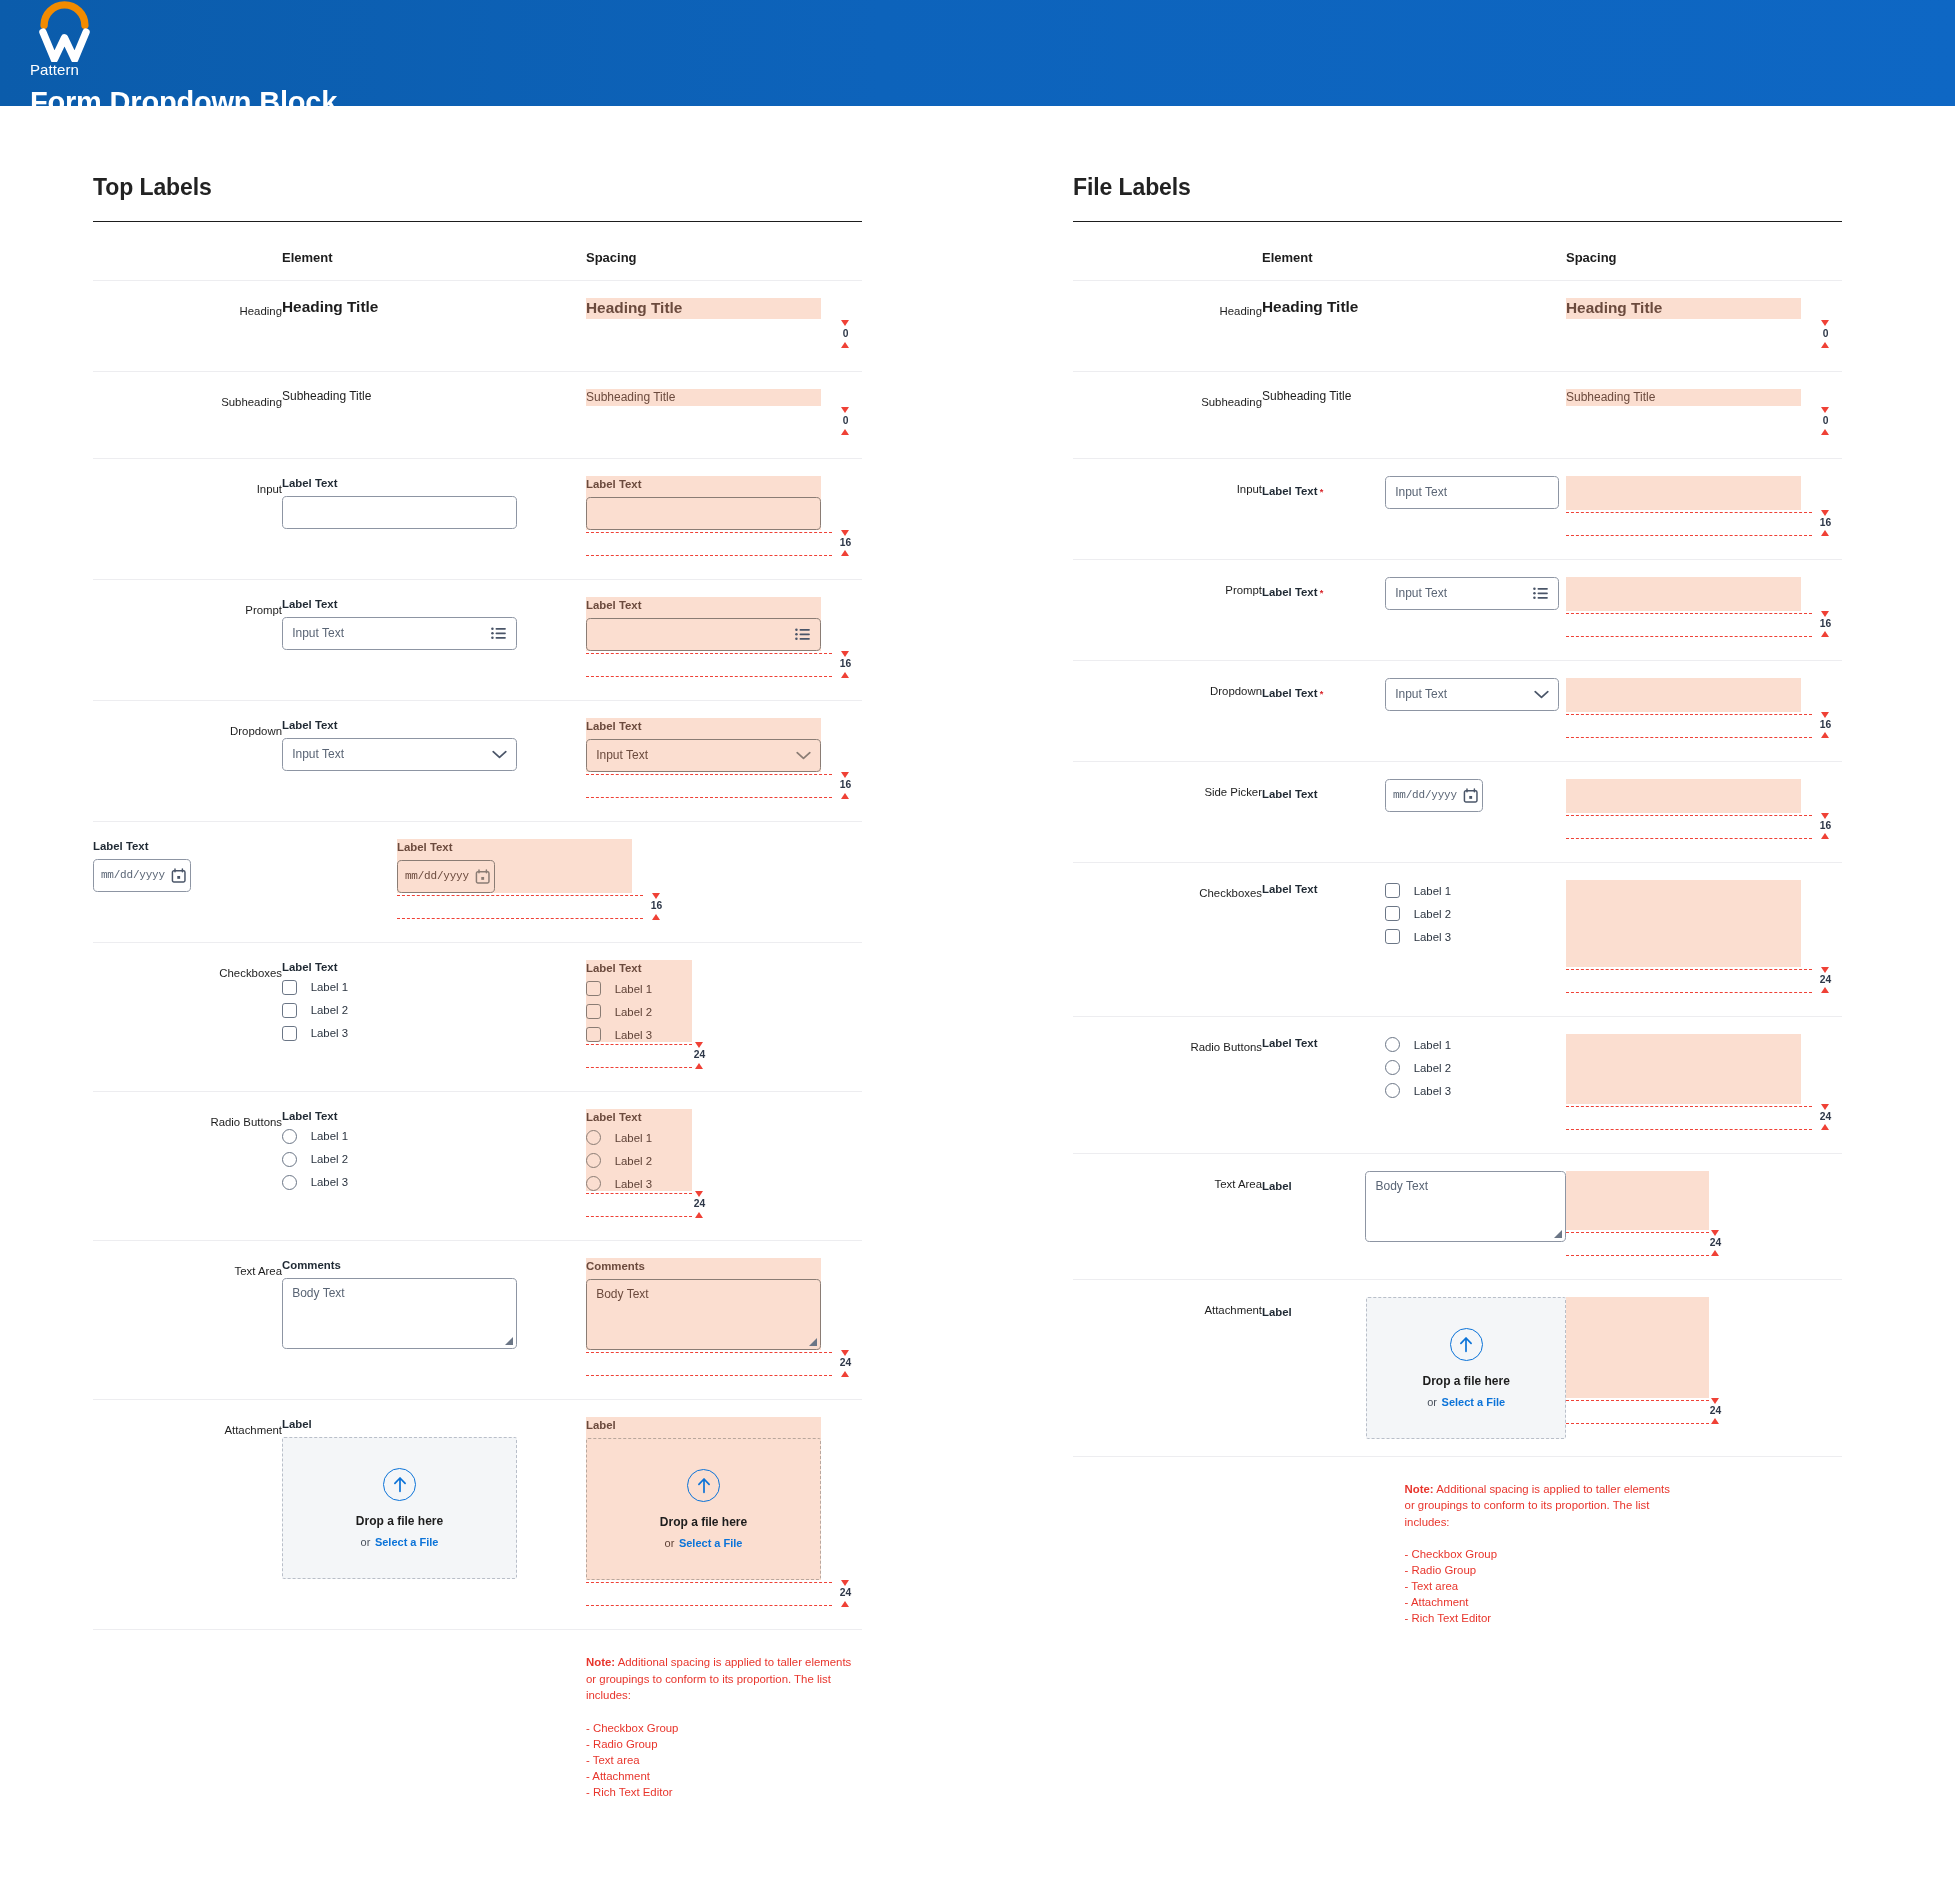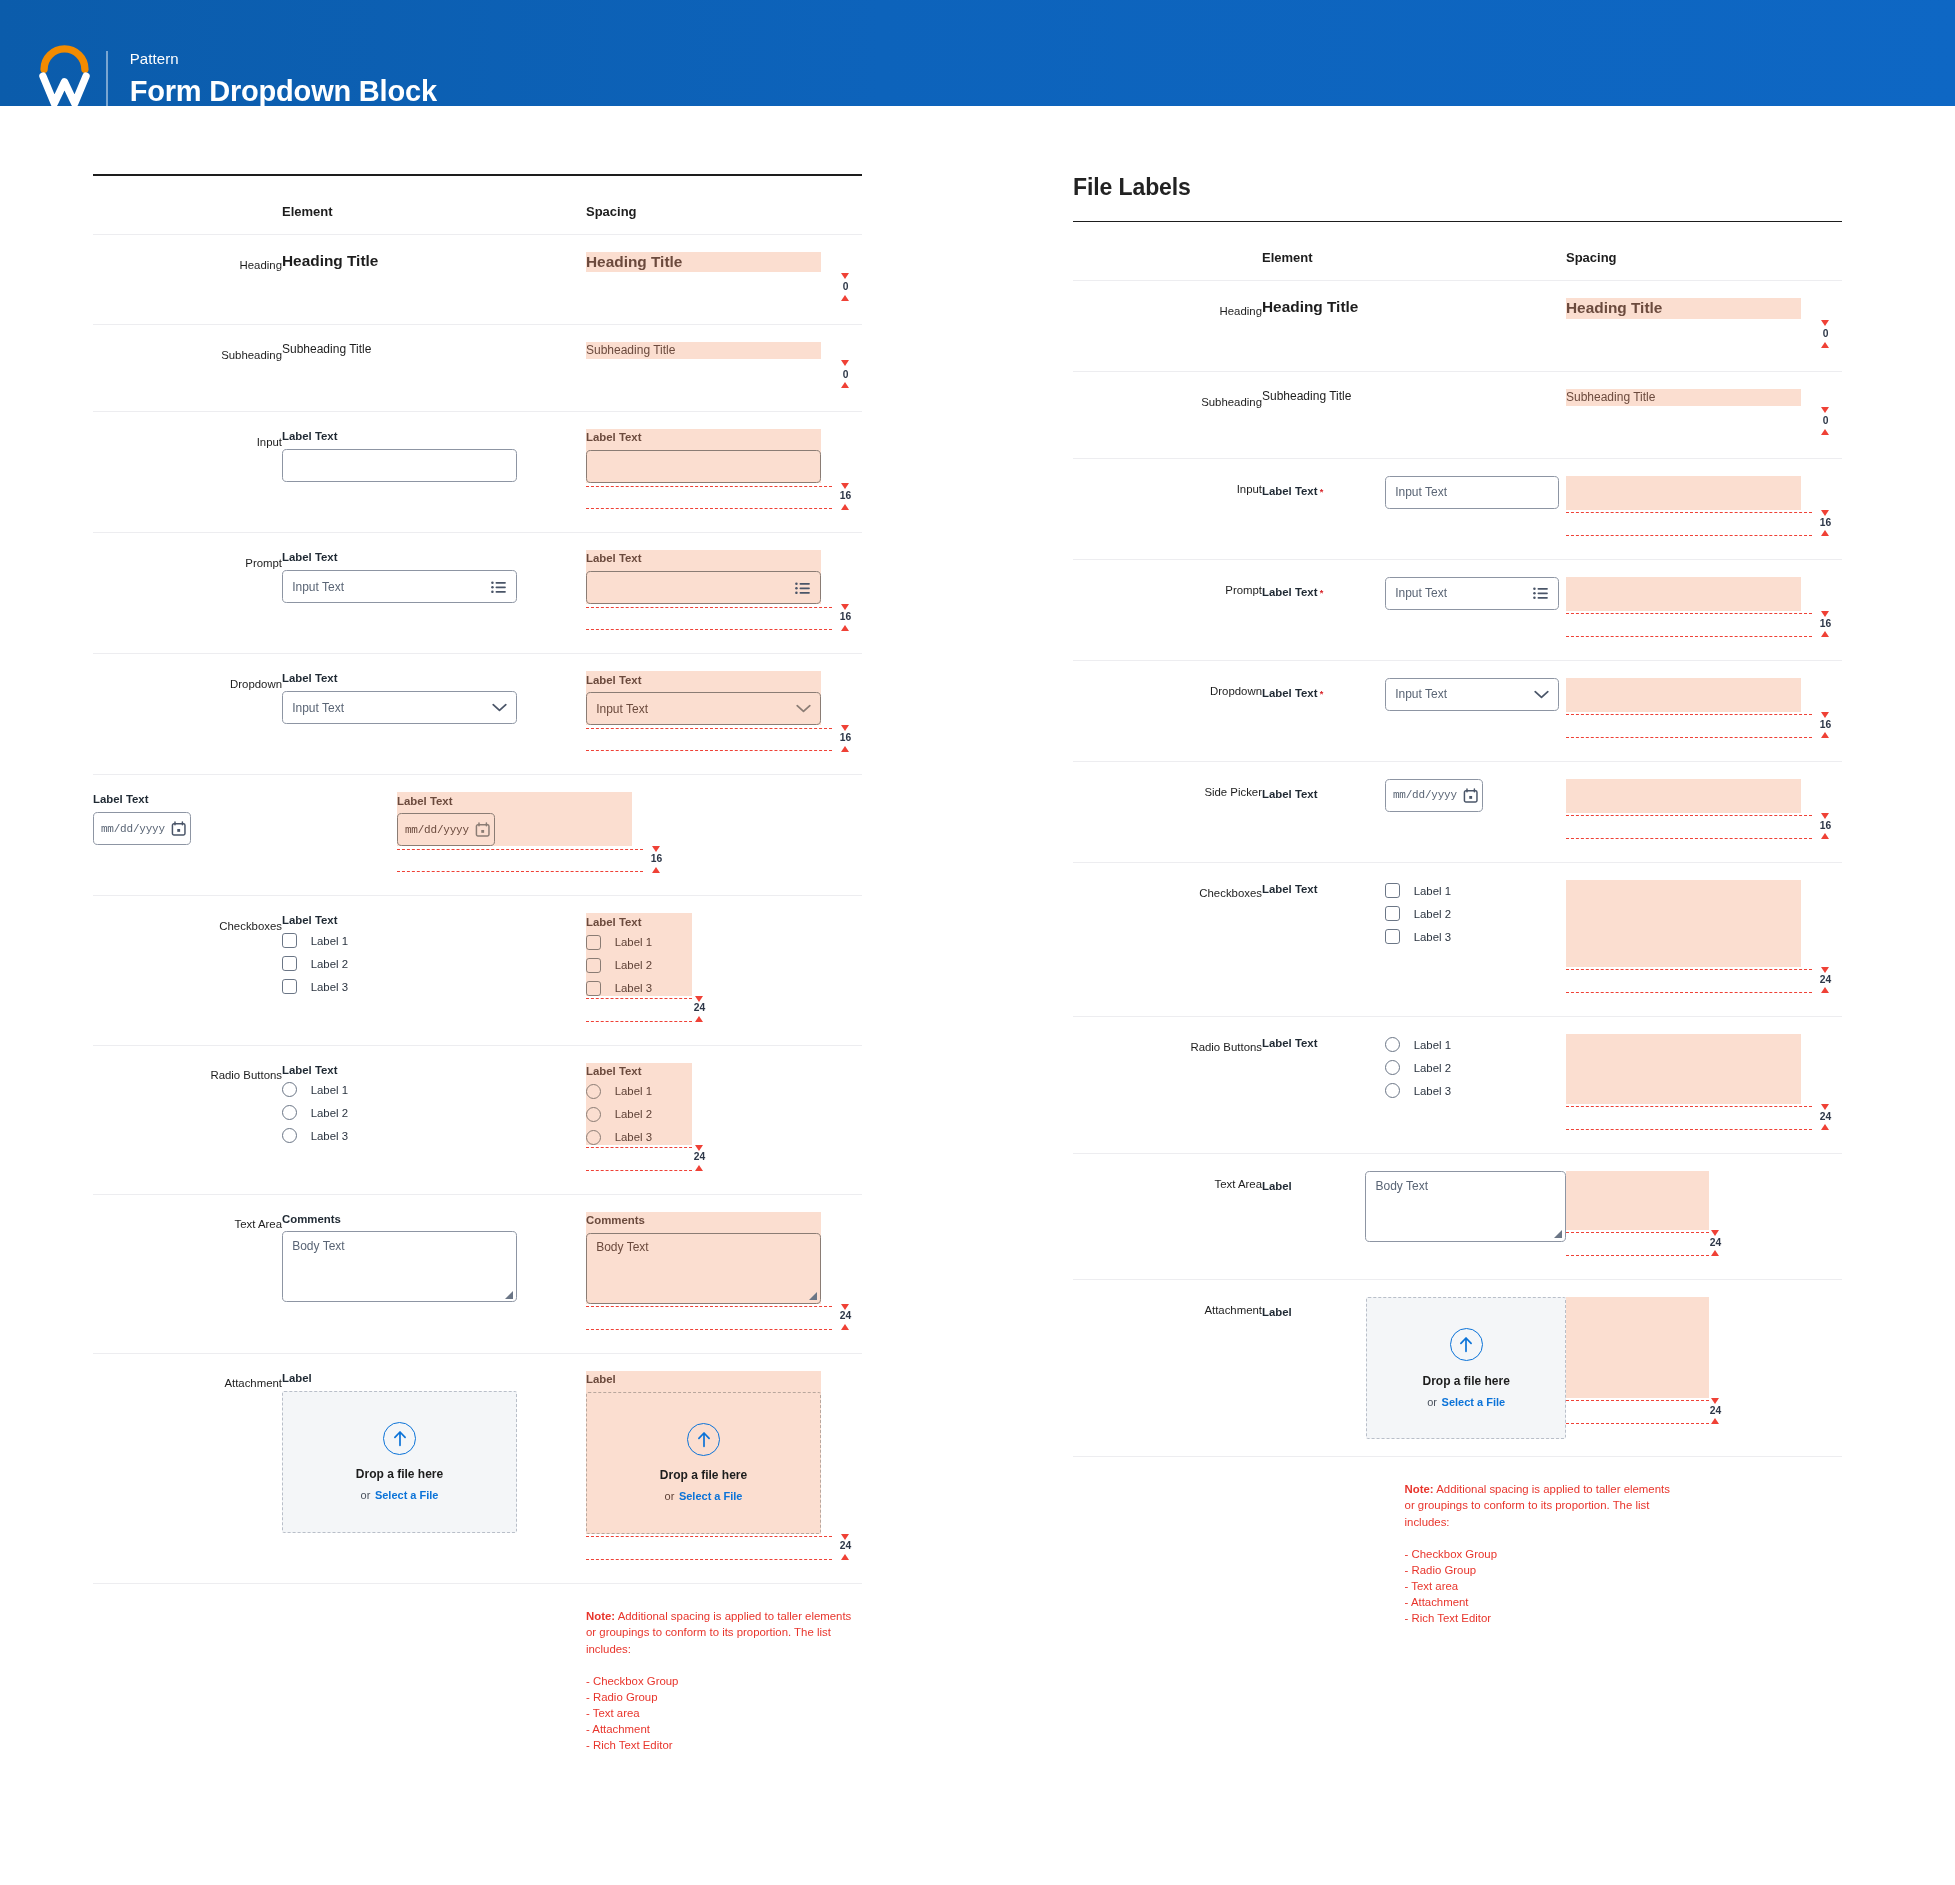--- a/index.html
+++ b/index.html
@@ -16,23 +16,24 @@
     min-height: 1886px;
     background: #ffffff;
     overflow: hidden;
   }
 
   
   .app-header {
     height: 106px;
     background: linear-gradient(90deg, #0b5cab 0%, #0d63bb 45%, #0e67c4 100%);
     display: flex;
-    align-items: flex-end;
+    align-items: flex-start;
     padding-left: 30px;
     position: relative;
+    flex-direction: column;
   }
   .logo-wrap { width: 68px; display:flex; align-items:center; justify-content:center; }
   .logo-svg { display:block; }
   .hdr-divider {
     width: 1.7px; height: 55px; background: rgba(255,255,255,.45);
     margin: 0 22px 0 8px;
   }
   .hdr-texts { display:flex; flex-direction:column; justify-content:center; }
   .hdr-eyebrow {
     color:#ffffff; font-size:15px; font-weight:400; letter-spacing:0.1px; line-height:1.1;
@@ -202,20 +203,21 @@
     <div class="hdr-texts">
       <div class="hdr-eyebrow">Pattern</div>
       <div class="hdr-title">Form Dropdown Block</div>
     </div>
   </div>
 
   <div class="content">
     <div class="columns">
 
       <div class="col col-left">
+        <div class="section-title">Top Labels</div>
         <div class="section-rule"></div>
 
         <div class="tbl">
           <div class="tbl-head">
             <div class="th th-elem">Element</div>
             <div class="th th-space">Spacing</div>
           </div>
 
           <div class="row">
             <div class="cell-name">Heading</div>

